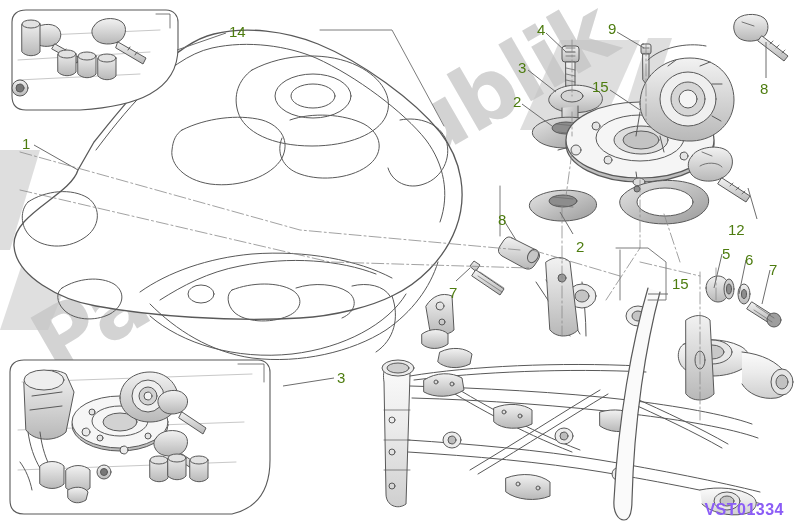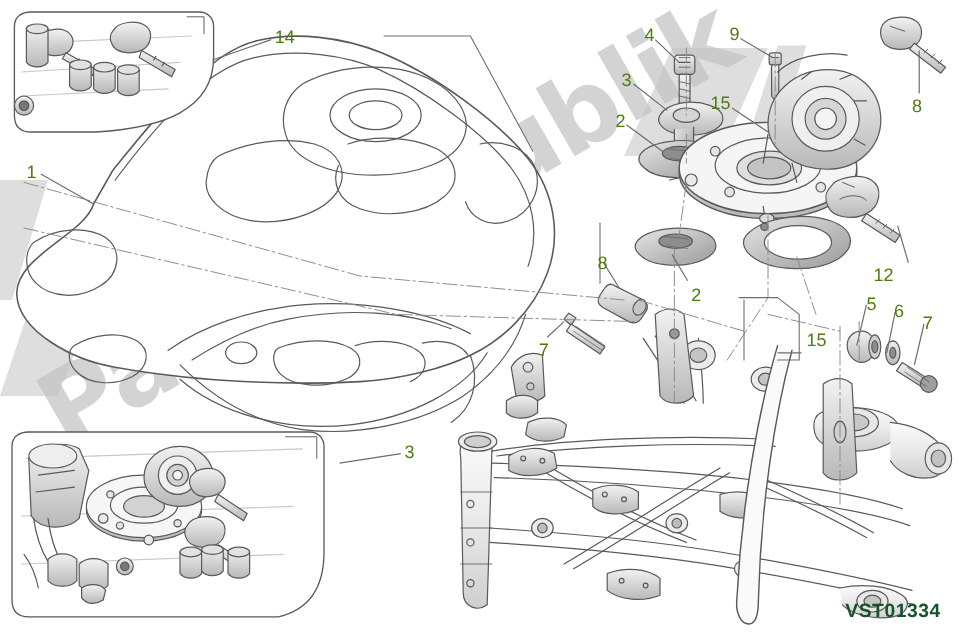--- a/index.html
+++ b/index.html
@@ -24,21 +24,21 @@
   
   .callout{
     position:absolute;z-index:20;
     font-family:"Liberation Sans",sans-serif;
     font-size:15px;color:#4d7c0f;line-height:1;
     user-select:none;
   }
   .code{
     position:absolute;z-index:20;right:14px;bottom:8px;
     font-family:"Liberation Sans",sans-serif;
-    font-size:16px;font-weight:bold;color:#14532d;letter-spacing:.5px;
+    font-size:16px;font-weight:bold;color:#8b5cf6;letter-spacing:.5px;
   }
 </style>
 </head>
 <body>
 
 <div id="stage">
 
   <div class="wm-wrap">
 
     <svg class="art under" viewBox="0 0 798 527">

